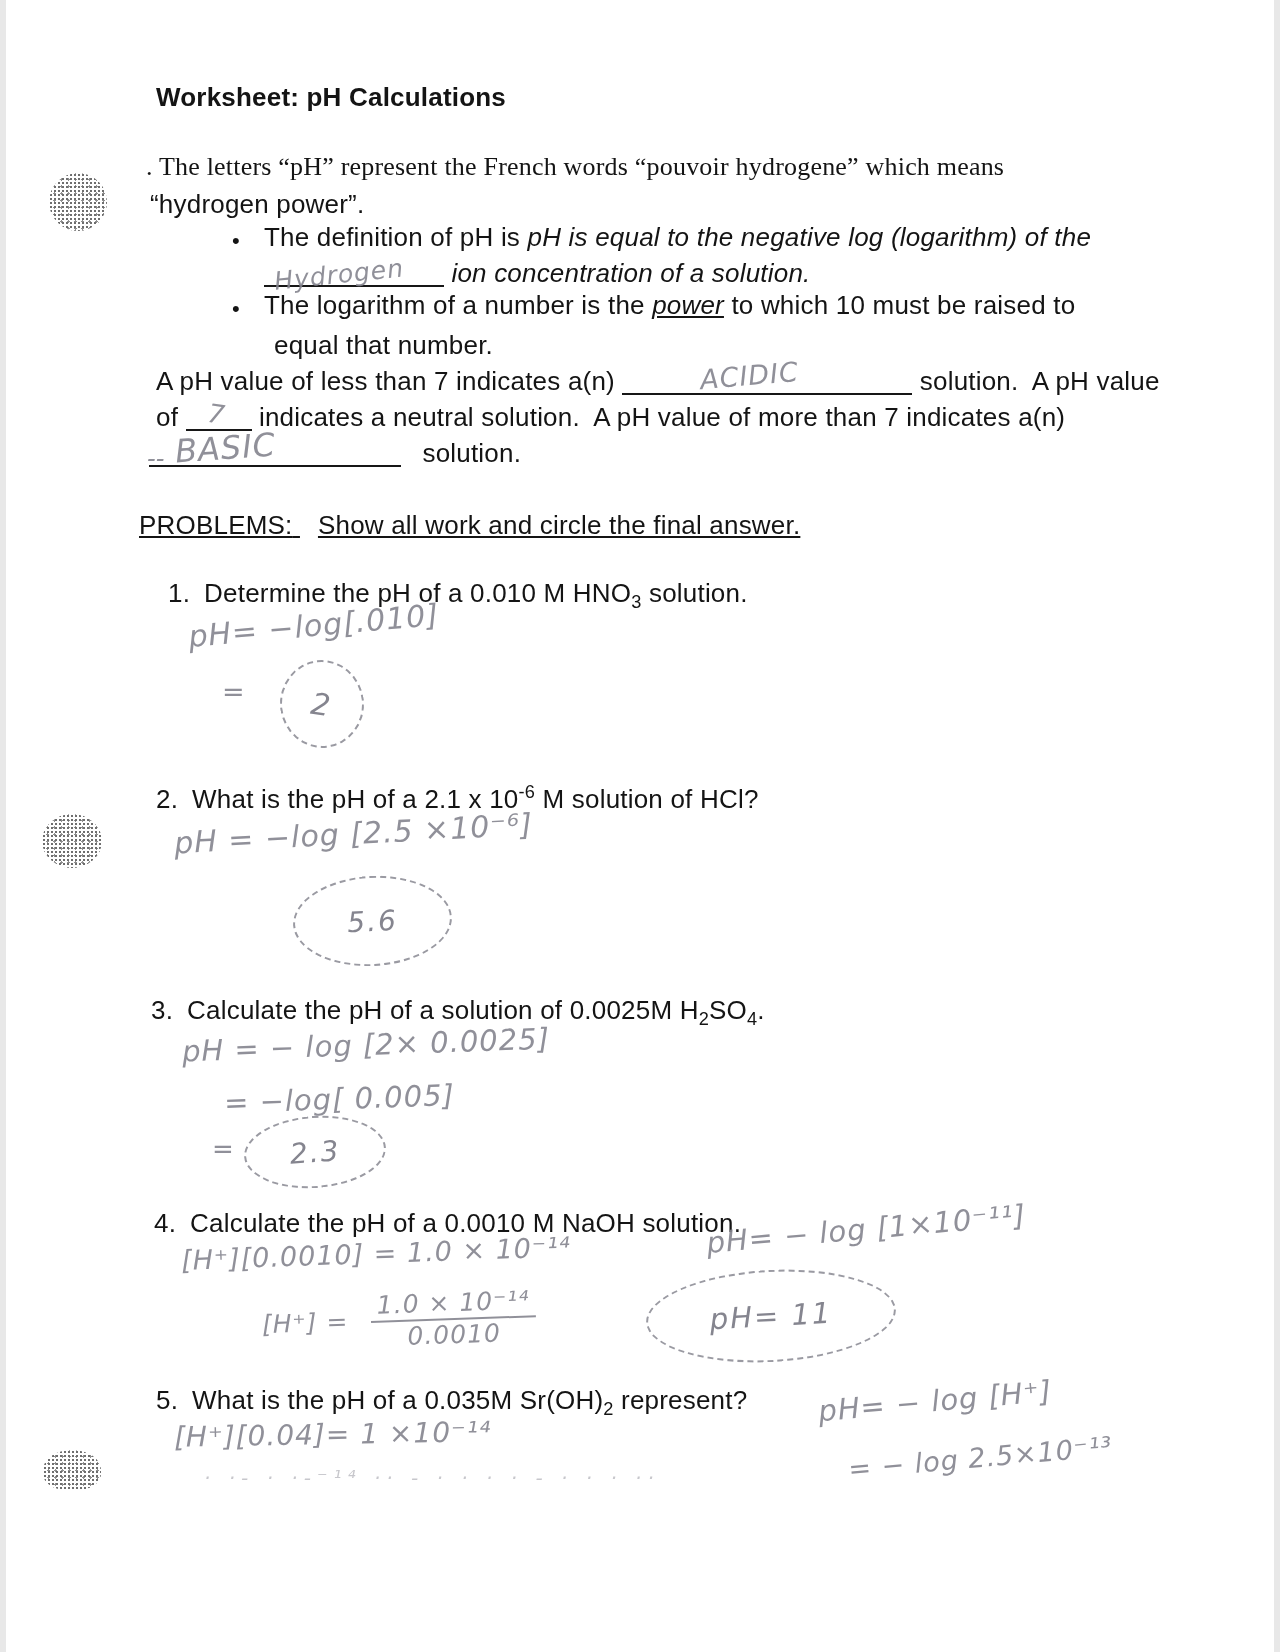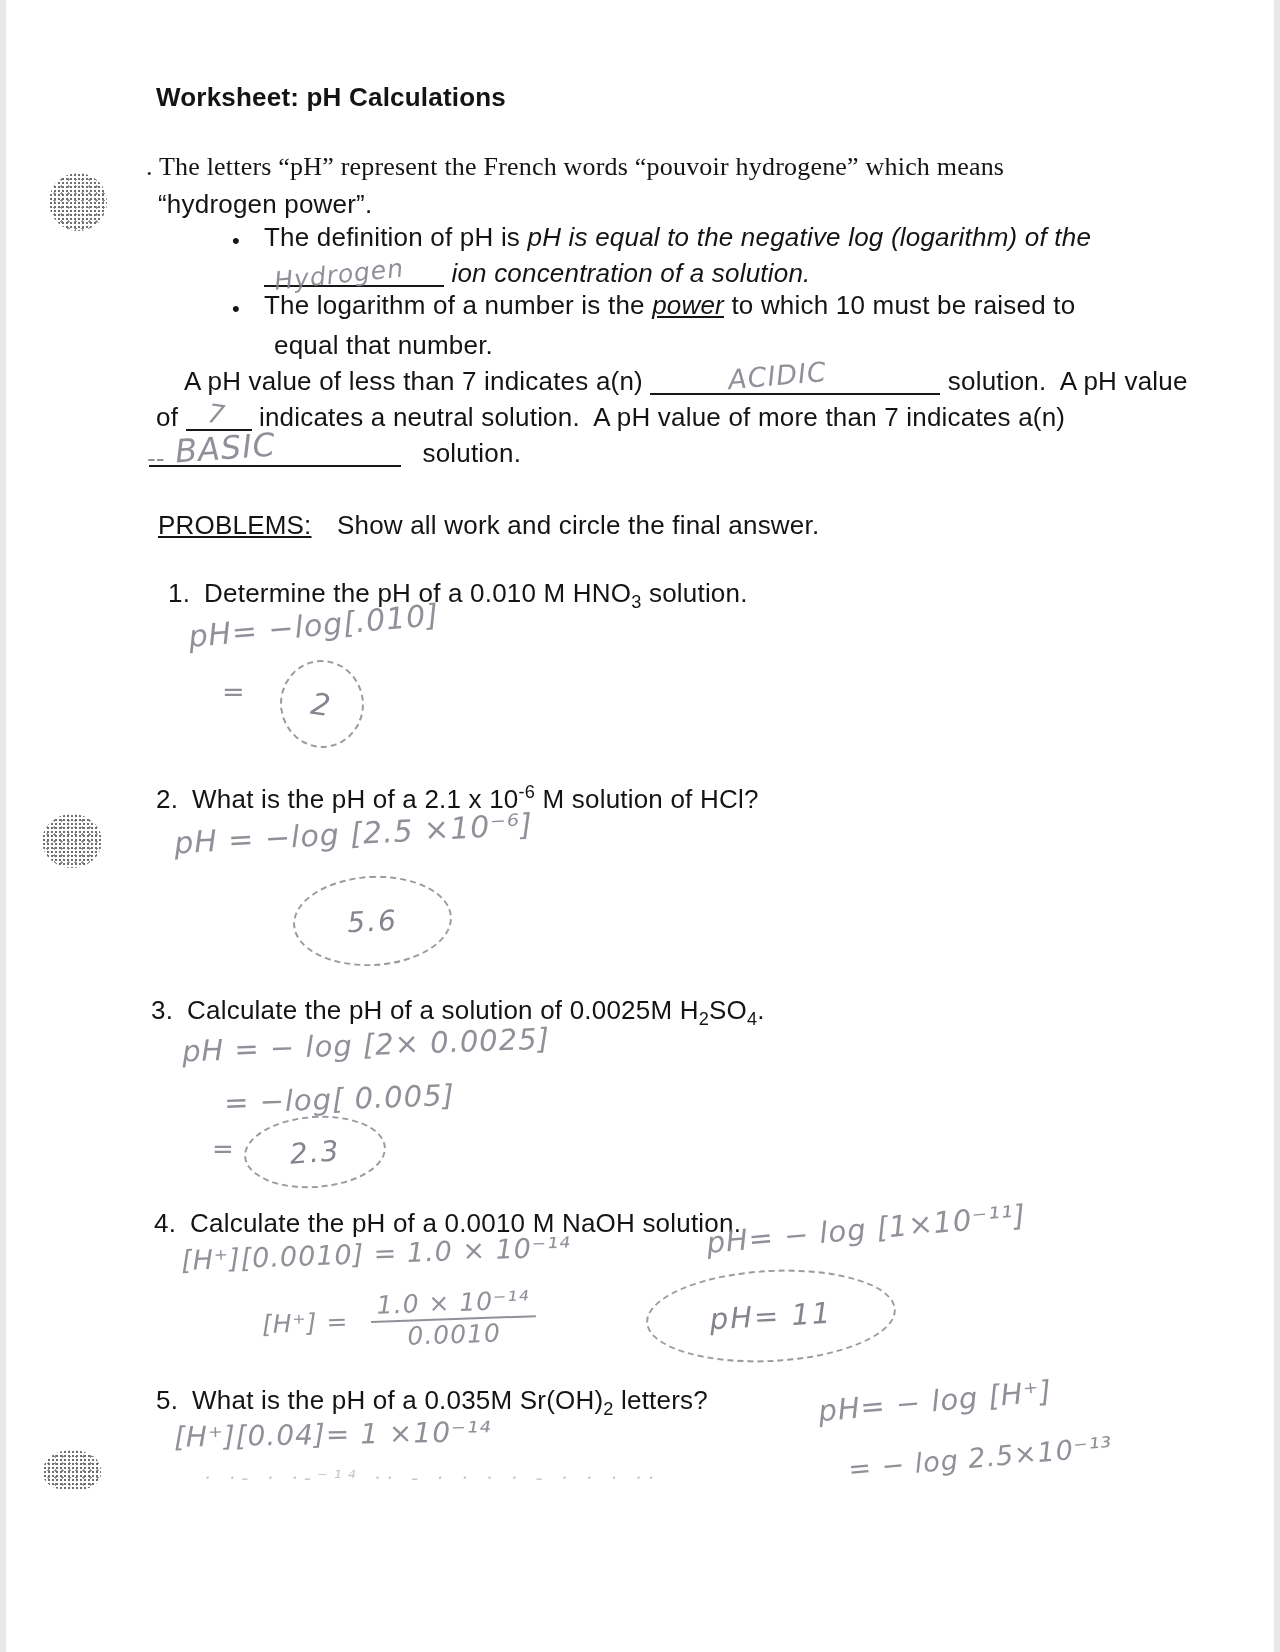--- a/index.html
+++ b/index.html
@@ -52,35 +52,35 @@
 
 <div class="page">
 
   <div class="punch" style="left:43px;top:173px;width:58px;height:58px;"></div>
   <div class="punch" style="left:36px;top:814px;width:60px;height:54px;"></div>
   <div class="punch" style="left:37px;top:1450px;width:58px;height:40px;border-radius:50% 50% 40% 40%;"></div>
 
   <div class="line bold" style="left:150px;top:82px;">Worksheet: pH Calculations</div>
 
   <div class="line" style="left:140px;top:152px;font-family:Liberation Serif, serif;">. The letters “pH” represent the French words “pouvoir hydrogene” which means</div>
-  <div class="line" style="left:152px;top:189px;">“hydrogen power”.</div>
+  <div class="line" style="left:144px;top:189px;">“hydrogen power”.</div>
 
   <div class="bullet" style="left:226px;top:228px;">•</div>
   <div class="line" style="left:258px;top:222px;"><span>The definition of pH is </span><span class="it">pH is equal to the negative log (logarithm) of the</span></div>
   <div class="line" style="left:258px;top:258px;">
     <span class="blank" style="width:180px;">
       <span class="hw-in" style="left:10px;bottom:-4px;font-size:25px;transform:rotate(-6deg);">Hydrogen</span>
     </span><span class="it"> ion concentration of a solution.</span>
   </div>
 
   <div class="bullet" style="left:226px;top:296px;">•</div>
   <div class="line" style="left:258px;top:290px;"><span>The logarithm of a number is the </span><span class="it u">power</span><span> to which 10 must be raised to</span></div>
   <div class="line" style="left:268px;top:330px;">equal that number.</div>
 
-  <div class="line" style="left:150px;top:366px;margin-left:28px;">
+  <div class="line" style="left:150px;top:366px;">
     <span>A pH value of less than 7 indicates a(n)</span>
     <span class="blank" style="width:290px;">
       <span class="hw-in" style="left:78px;bottom:2px;font-size:27px;transform:rotate(-5deg);">ACIDIC</span>
     </span>
     <span>solution.&nbsp; A pH value</span>
   </div>
   <div class="line" style="left:150px;top:402px;">
     <span>of</span>
     <span class="blank" style="width:66px;">
       <span class="hw-in" style="left:22px;bottom:0px;font-size:26px;transform:rotate(8deg);">7</span>
@@ -88,21 +88,21 @@
     <span>indicates a neutral solution.&nbsp; A pH value of more than 7 indicates a(n)</span>
   </div>
   <div class="line" style="left:143px;top:438px;">
     <span class="blank" style="width:252px;">
       <span class="hw-in" style="left:-2px;bottom:-8px;font-size:24px;color:#85858f;letter-spacing:0;">‐‐</span>
       <span class="hw-in" style="left:26px;bottom:-2px;font-size:32px;transform:rotate(-4deg);">BASIC</span>
     </span>
     <span style="margin-left:14px;">solution.</span>
   </div>
 
-  <div class="line" style="left:152px;top:510px;">
+  <div class="line" style="left:133px;top:510px;text-decoration:underline;">
     <span class="u">PROBLEMS:</span>
     <span style="margin-left:18px;">Show all work and circle the final answer.</span>
   </div>
 
   <div class="line" style="left:162px;top:578px;">
     <span class="num">1.</span><span>Determine the pH of a 0.010 M HNO</span><sub>3</sub><span> solution.</span>
   </div>
   <div class="hw" style="left:182px;top:608px;font-size:30px;transform:rotate(-5deg);">pH= −log[.010]</div>
   <div class="hw" style="left:216px;top:676px;font-size:27px;">=</div>
   <div class="circle" style="left:274px;top:660px;width:80px;height:84px;transform:rotate(-6deg);">
@@ -137,20 +137,20 @@
       <span class="fnum">1.0 × 10⁻¹⁴</span>
       <span class="fden">0.0010</span>
     </span>
   </div>
   <div class="hw" style="left:700px;top:1212px;font-size:29px;transform:rotate(-5deg);">pH= − log [1×10⁻¹¹]</div>
   <div class="circle" style="left:640px;top:1270px;width:246px;height:88px;transform:rotate(-3deg);">
     <span class="hw-c" style="font-size:29px;">pH=  11</span>
   </div>
 
   <div class="line" style="left:150px;top:1385px;">
-    <span class="num">5.</span><span>What is the pH of a 0.035M Sr(OH)</span><sub>2</sub><span> letters?</span>
+    <span class="num">5.</span><span>What is the pH of a 0.035M Sr(OH)</span><sub>2</sub><span> represent?</span>
   </div>
   <div class="hw" style="left:168px;top:1418px;font-size:28px;transform:rotate(-1deg);">[H⁺][0.04]= 1 ×10⁻¹⁴</div>
   <div class="hw" style="left:198px;top:1466px;font-size:20px;opacity:.45;letter-spacing:6px;">· ·‐ ·   ·‐⁻¹⁴ ·· ‐ · · ·  · ‐ ·  · · ··</div>
   <div class="hw" style="left:812px;top:1384px;font-size:29px;transform:rotate(-5deg);">pH= − log [H⁺]</div>
   <div class="hw" style="left:842px;top:1442px;font-size:27px;transform:rotate(-5deg);">= − log 2.5×10⁻¹³</div>
 
 </div>
 
 </body></html>

